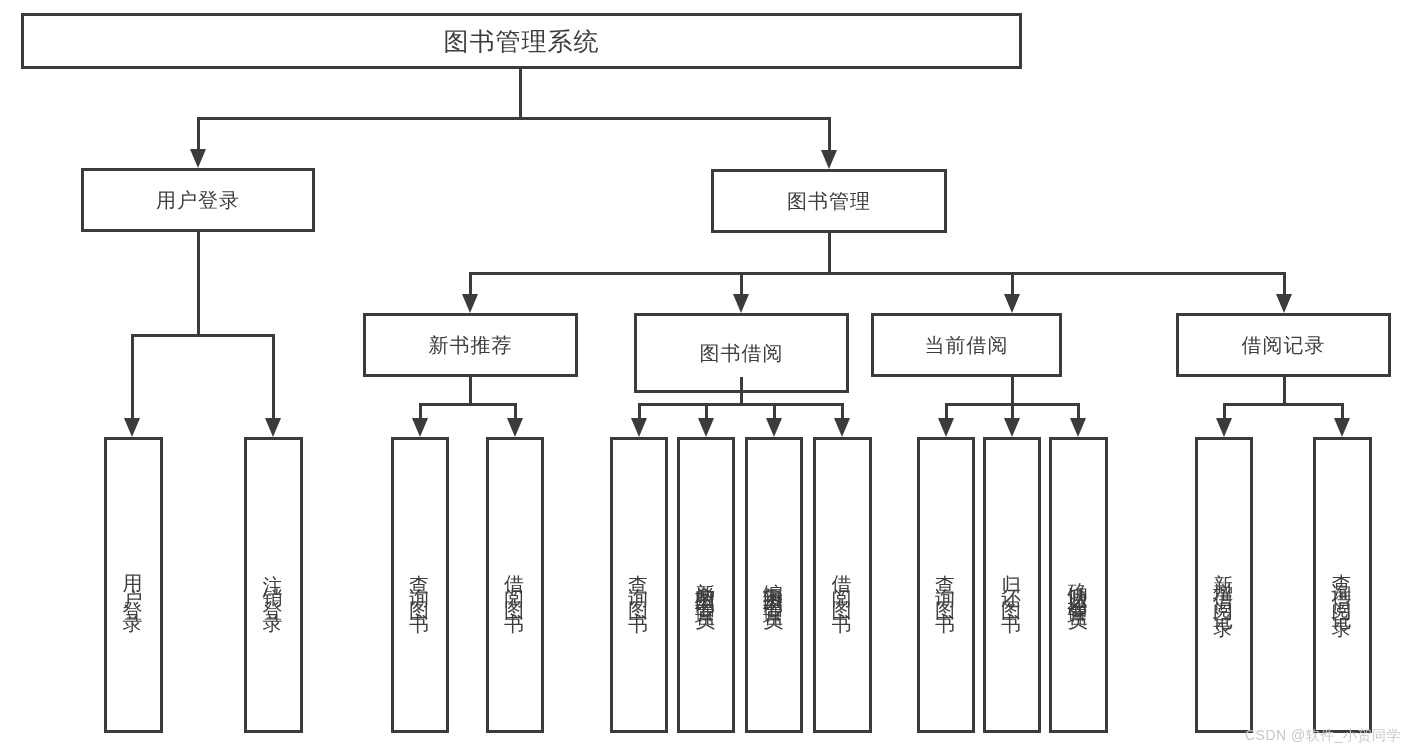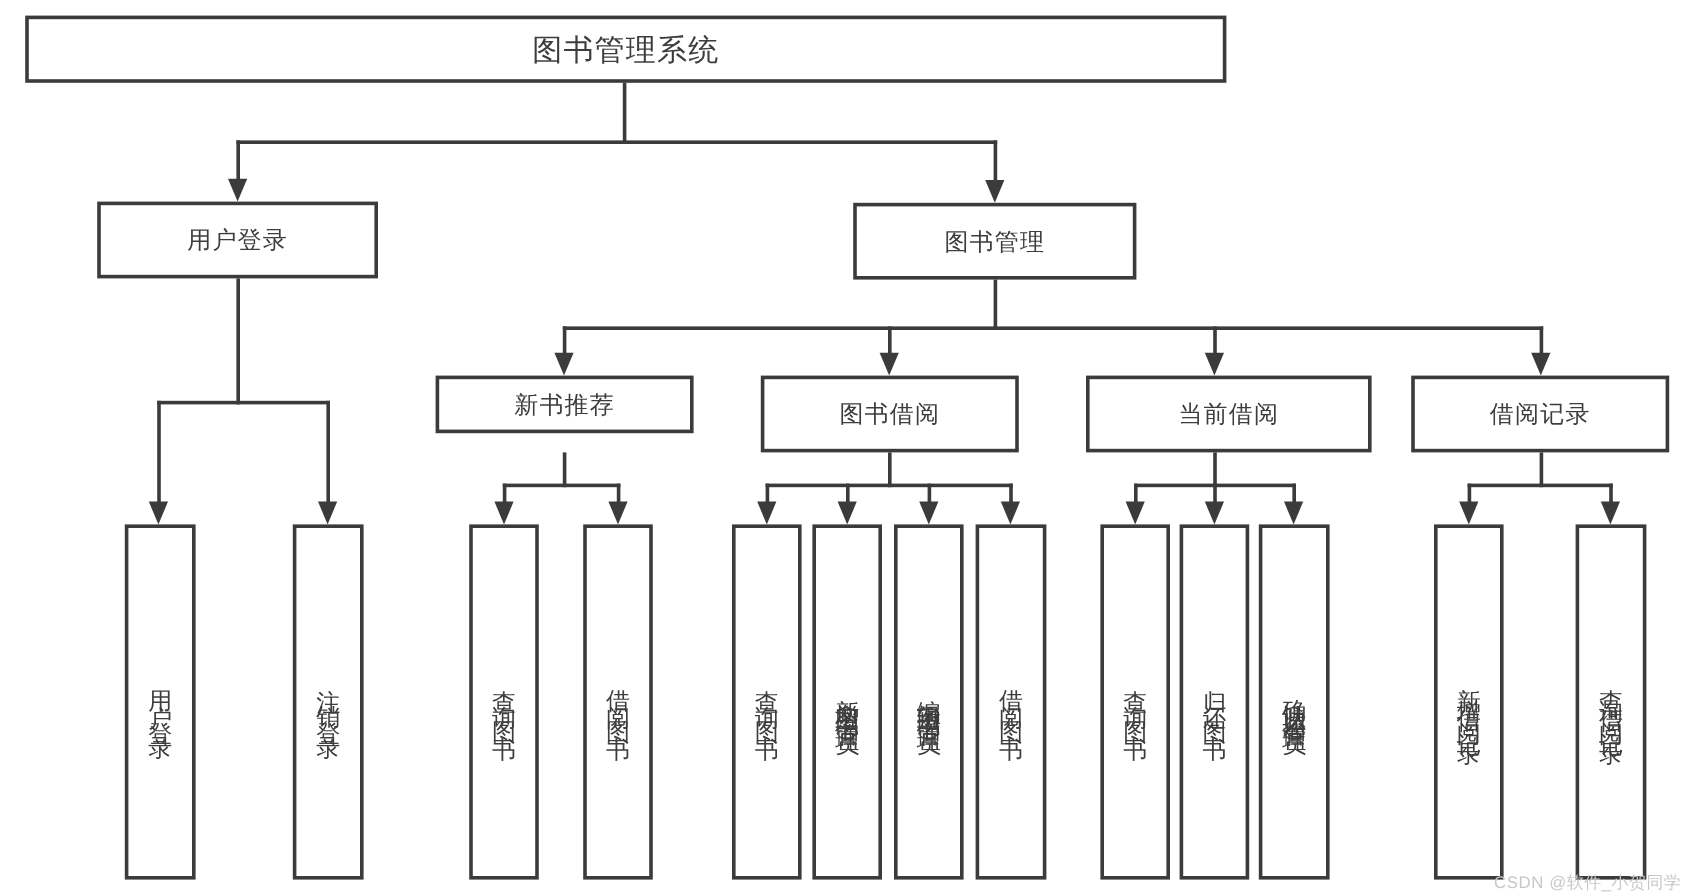--- a/index.html
+++ b/index.html
@@ -83,27 +83,27 @@
   <div class="hline" style="left:469px;top:272px;width:817px;"></div>
   <div class="vline" style="left:469px;top:272px;height:23px;"></div>
   <div class="arrow" style="left:462px;top:294px;"></div>
   <div class="vline" style="left:740px;top:272px;height:23px;"></div>
   <div class="arrow" style="left:733px;top:294px;"></div>
   <div class="vline" style="left:1011px;top:272px;height:23px;"></div>
   <div class="arrow" style="left:1004px;top:294px;"></div>
   <div class="vline" style="left:1283px;top:272px;height:23px;"></div>
   <div class="arrow" style="left:1276px;top:294px;"></div>
 
-  <div class="box" style="left:363px;top:313px;width:215px;height:48px;">
+  <div class="box" style="left:363px;top:313px;width:215px;height:64px;">
     <span>新书推荐</span>
   </div>
-  <div class="box" style="left:634px;top:313px;width:215px;height:64px;">
+  <div class="box" style="left:634px;top:313px;width:215px;height:80px;">
     <span>图书借阅</span>
   </div>
-  <div class="box" style="left:905px;top:313px;width:238px;height:64px;">
+  <div class="box" style="left:871px;top:313px;width:191px;height:64px;">
     <span>当前借阅</span>
   </div>
   <div class="box" style="left:1176px;top:313px;width:215px;height:64px;">
     <span>借阅记录</span>
   </div>
 
   <div class="vline" style="left:469px;top:377px;height:29px;"></div>
   <div class="hline" style="left:419px;top:403px;width:98px;"></div>
   <div class="vline" style="left:419px;top:403px;height:16px;"></div>
   <div class="arrow" style="left:412px;top:418px;"></div>

